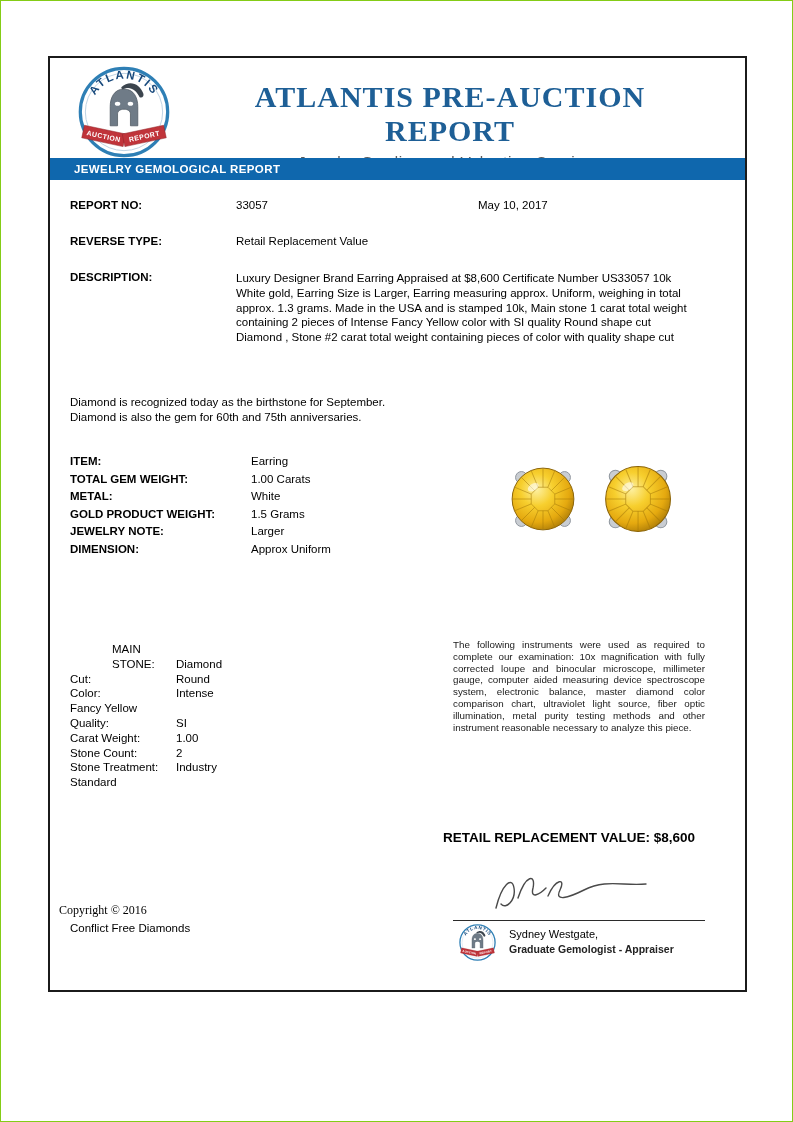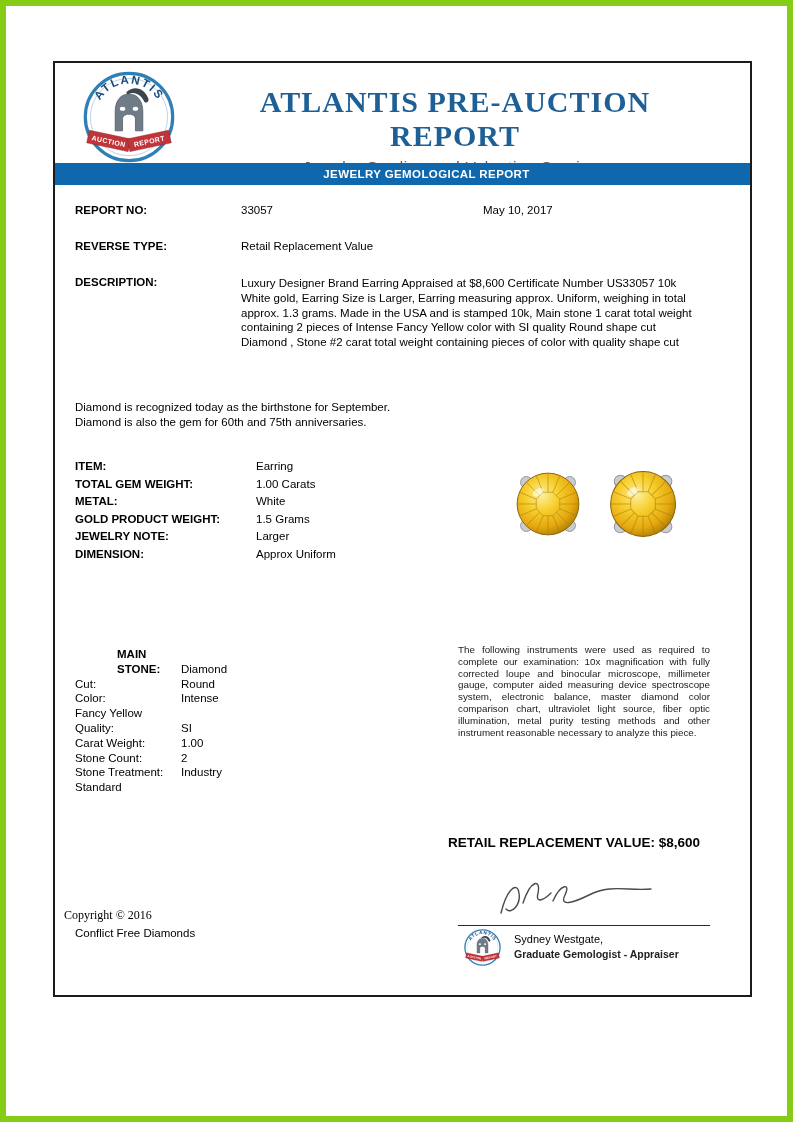--- a/index.html
+++ b/index.html
@@ -1,41 +1,41 @@
 <!DOCTYPE html>
 <html><head>
 <meta charset="utf-8">
 <style>
   * { margin:0; padding:0; box-sizing:border-box; }
   html,body { background:#ffffff; }
   body { font-family:"Liberation Sans", sans-serif; color:#000; }
-  .page { position:relative; width:793px; height:1122px; background:#fff; margin:0 auto; overflow:hidden; border:6px solid #84cc16; }
+  .page { position:relative; width:793px; height:1122px; background:#fff; margin:0 auto; overflow:hidden; border:1px solid #84cc16; }
   .sheet { position:absolute; left:47px; top:55px; width:699px; height:936px; border:2px solid #1b1b1b; background:#fff; }
   .abs { position:absolute; }
 
   .logo-main { left:28px; top:8px; width:92px; height:92px; }
   .title-block { left:150px; top:22px; width:500px; text-align:center; }
   .main-title { font-family:"Liberation Serif", serif; font-weight:bold; font-size:30px; letter-spacing:1px; color:#1e5f96; }
   .subtitle { margin-top:5px; font-size:15.5px; letter-spacing:0.8px; color:#5a5a5a; }
   .band { left:0; top:100px; width:100%; height:22px; background:#0f67ad; color:#fff;
-          font-size:11.5px; font-weight:bold; line-height:22px; padding-left:48px; letter-spacing:0.4px;text-align:center; }
+          font-size:11.5px; font-weight:bold; line-height:22px; padding-left:24px; letter-spacing:0.4px; }
 
   .lbl { left:20px; font-weight:bold; font-size:11.5px; white-space:nowrap; }
   .val { font-size:11.5px; white-space:nowrap; }
   .desc-para { left:186px; top:213px; width:452px; font-size:11.5px; line-height:14.8px; }
 
   .notes { left:20px; top:337px; font-size:11.5px; line-height:15px; }
 
   .details { left:20px; top:374px; width:420px; font-size:11.5px; }
   .drow { height:17.6px; }
   .dlabel { display:inline-block; width:181px; font-weight:bold;margin-top:23px; }
 
   .mainstone { left:20px; top:584px; width:158px; font-size:11.5px; line-height:14.8px; }
   .mslabel { display:inline-block; width:106px; }
-  .msbold { font-weight:bold;padding-left:42px; }
+  .msbold { font-weight:normal;padding-left:42px; }
 
   .earrings { left:438px; top:392px; width:208px; height:98px; }
   .prong { fill:#c9cdd2; stroke:#8f969e; stroke-width:1; }
   .facets { fill:none; stroke:#a5790a; stroke-opacity:0.55; stroke-width:1; }
 
   .disclaimer { left:403px; top:581px; width:252px; font-size:9.8px; line-height:11.8px; color:#1a1a1a; text-align:justify; }
   .disclaimer p + p { margin-top:21px; }
 
   .retail { left:393px; top:772px; font-size:13.5px; font-weight:bold; white-space:nowrap; }
 

